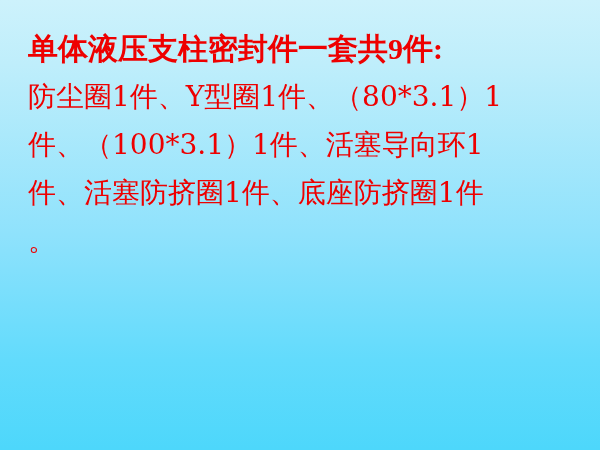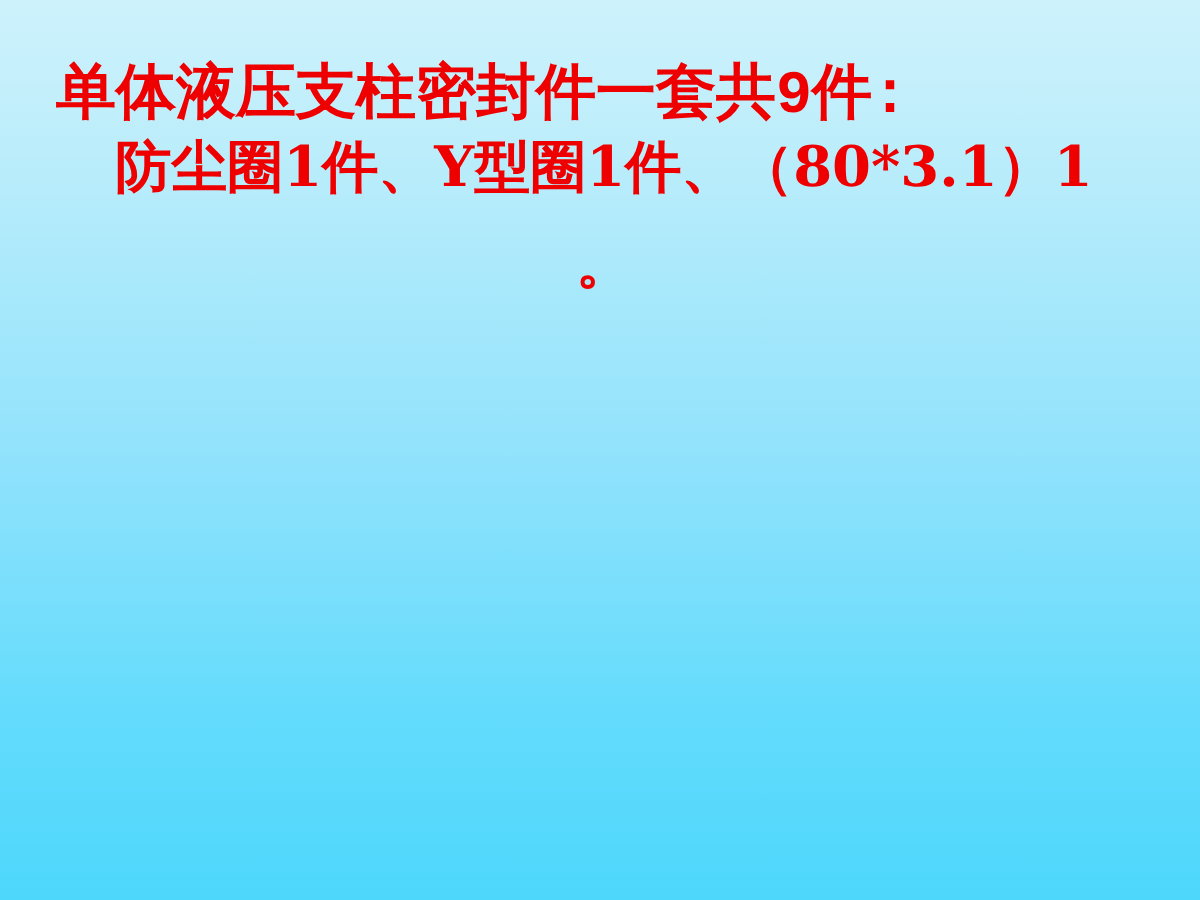--- a/index.html
+++ b/index.html
@@ -32,53 +32,55 @@
   }
 
   .line {
     color: #ee0000;
     white-space: pre;
     line-height: 1.0;
   }
 
   
   .title-line {
-    font-family: Liberation Mono, monospace;
+    font-family: Liberation Serif, serif;
     font-weight: bold;
     font-size: 30px;
     letter-spacing: 0px;
+    margin-bottom: 13px;
     height: 36px;
   }
 
   
   .body-line {
     font-family: "DejaVu Serif", "Liberation Serif", serif;
-    font-weight: bold;
+    font-weight: normal;
     font-size: 28px;
     letter-spacing: 0px;
     height: 42px;
     margin-bottom: 6px;
-    text-align: center;
   }
 
   .body-line.tail {
     font-size: 28px;
   }
 </style>
 </head>
 <body>
 
 <div id="slide">
 
   <div id="text-block">
 
     <div class="line title-line">单体液压支柱密封件一套共9件:</div>
 
     <div class="line body-line">防尘圈1件、Y型圈1件、（80*3.1）1</div>
 
+    <div class="line body-line">件、（100*3.1）1件、活塞导向环1</div>
 
 
+    <div class="line body-line">件、活塞防挤圈1件、底座防挤圈1件</div>
 
     <div class="line body-line tail">。</div>
 
   </div>
 
 </div>
 
 </body></html>

